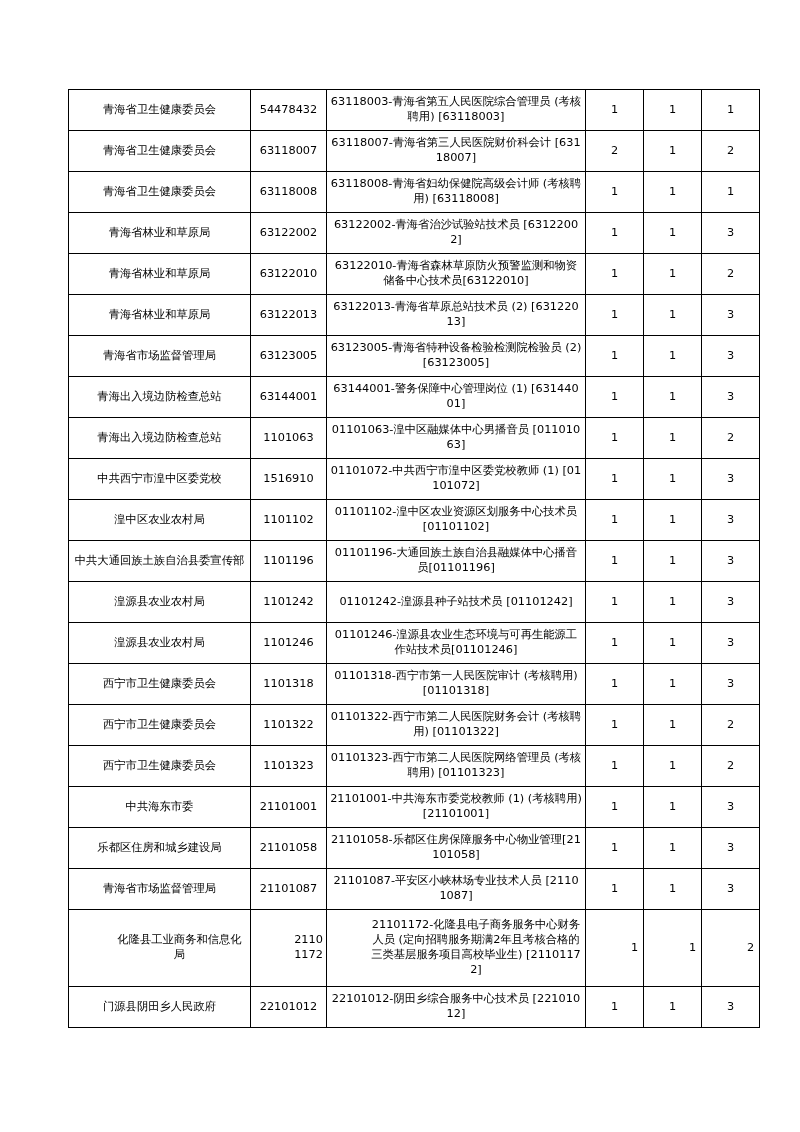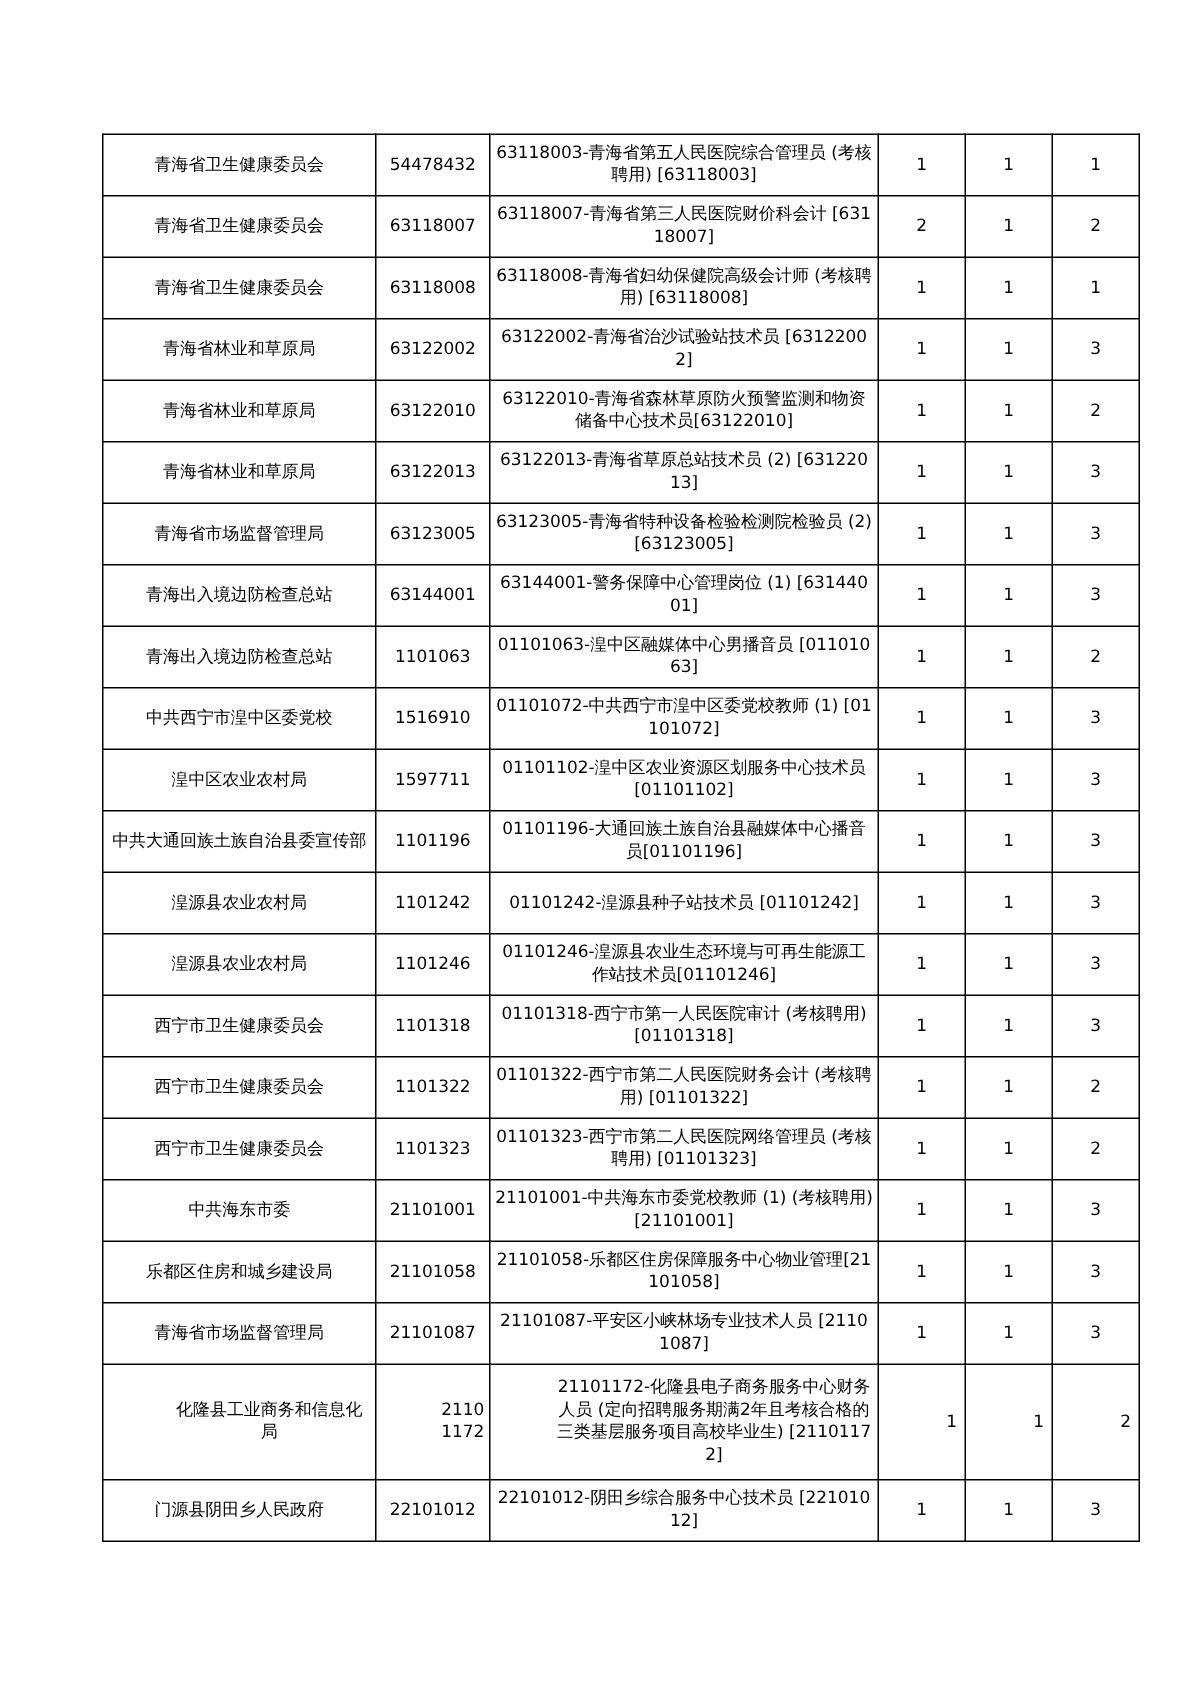--- a/index.html
+++ b/index.html
@@ -154,21 +154,21 @@
           <tr class="r-std">
             <td class="c-org">中共西宁市湟中区委党校</td>
             <td class="c-code">1516910</td>
             <td class="c-desc">01101072-中共西宁市湟中区委党校教师 (1) [01101072]</td>
             <td class="c-num">1</td>
             <td class="c-num">1</td>
             <td class="c-num last">3</td>
           </tr>
           <tr class="r-std">
             <td class="c-org">湟中区农业农村局</td>
-            <td class="c-code">1597711</td>
+            <td class="c-code">1101102</td>
             <td class="c-desc">01101102-湟中区农业资源区划服务中心技术员[01101102]</td>
             <td class="c-num">1</td>
             <td class="c-num">1</td>
             <td class="c-num last">3</td>
           </tr>
           <tr class="r-std">
             <td class="c-org">中共大通回族土族自治县委宣传部</td>
             <td class="c-code">1101196</td>
             <td class="c-desc">01101196-大通回族土族自治县融媒体中心播音员[01101196]</td>
             <td class="c-num">1</td>

